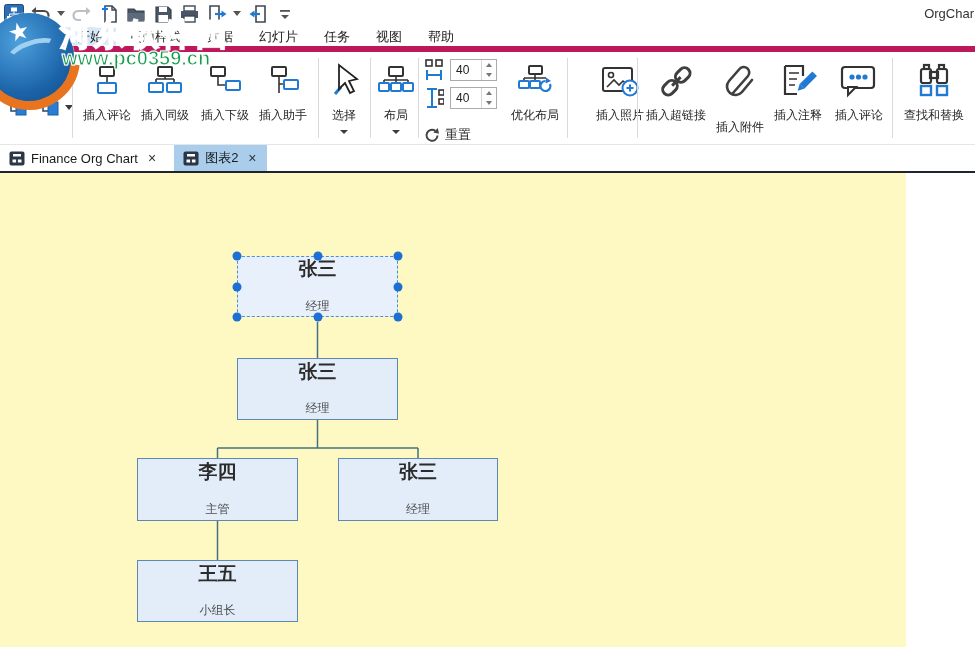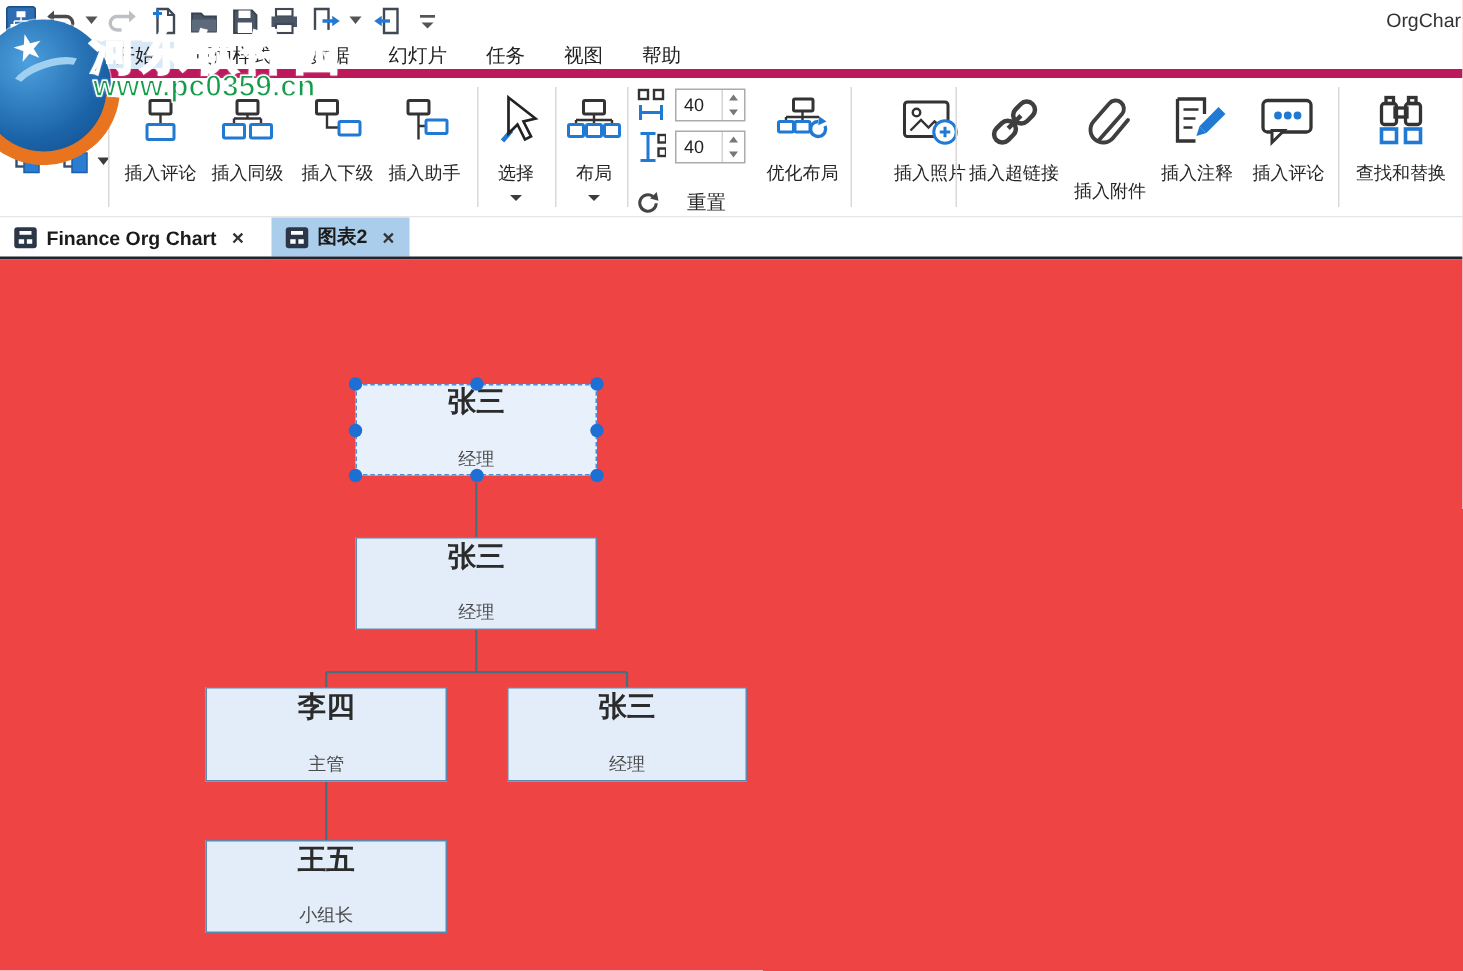--- a/index.html
+++ b/index.html
@@ -35,32 +35,32 @@
   .clip-grp { position:absolute; left:8px; top:10px; width:62px; }
   .clip-row { display:flex; gap:10px; align-items:center; margin-bottom:12px; }
   .spin { width:47px; height:22px; border:1px solid #ababab; display:flex; background:#fff; }
   .spin-val { flex:1; font-size:12px; color:#222; display:flex; align-items:center; padding-left:5px; }
   .spin-btns { width:15px; border-left:1px solid #d5d5d5; display:flex; flex-direction:column; }
   .spin-up,.spin-dn { flex:1; display:flex; align-items:center; justify-content:center; }
   .tri-up { width:0;height:0;border-left:3.5px solid transparent;border-right:3.5px solid transparent;border-bottom:4px solid #777; }
   .tri-dn { width:0;height:0;border-left:3.5px solid transparent;border-right:3.5px solid transparent;border-top:4px solid #777; }
   .spacing-grp { position:absolute; left:424px; top:6px; }
   .sp-row { display:flex; align-items:center; gap:6px; margin-bottom:4px; }
-  .reset-row { display:flex; align-items:center; gap:18px; margin-top:16px; }
+  .reset-row { display:flex; align-items:center; gap:5px; margin-top:16px; }
   .reset-row .rlbl { font-size:13px; margin:0; }
 
   
   .doctabs { position:absolute; left:0; top:145px; width:975px; height:26px; background:#fff; display:flex; }
-  .doctab { display:flex; align-items:center; gap:6px; padding:0 10px 0 9px; font-size:13px; color:#1b1b1b;font-weight:bold; }
+  .doctab { display:flex; align-items:center; gap:6px; padding:0 10px 0 9px; font-size:13px; color:#1b1b1b; }
   .doctab.active { background:#a9cdeb; }
   .tab-close { font-size:14px; color:#333; margin-left:4px; }
   .darkline { position:absolute; left:0; top:171px; width:975px; height:2px; background:#20242e; }
 
   
-  .canvas { position:absolute; left:0; top:173px; width:975px; height:474px; background:#ef4444; }
+  .canvas { position:absolute; left:0; top:173px; width:906px; height:474px; background:#fef9c3; }
   .links { position:absolute; left:0; top:0; }
   .node { position:absolute; background:#e2edf9; border:1.5px solid #5c88b2; display:flex;
           flex-direction:column; align-items:center; justify-content:center; }
   .node.selected { border:1.5px dashed #4a8fdc; background:#e8f1fb; }
   .node-name { font-size:19px; font-weight:bold; color:#2b2b2b; line-height:1.15; }
   .node-title { font-size:12px; color:#4c4c4c; margin-top:18px;font-family:Liberation Mono, monospace; }
   .handle { position:absolute; width:9px; height:9px; border-radius:50%; background:#1d6fd3; transform:translate(-50%,-50%); }
 
   
   .watermark { position:absolute; left:0; top:0; pointer-events:none; z-index:50; }

